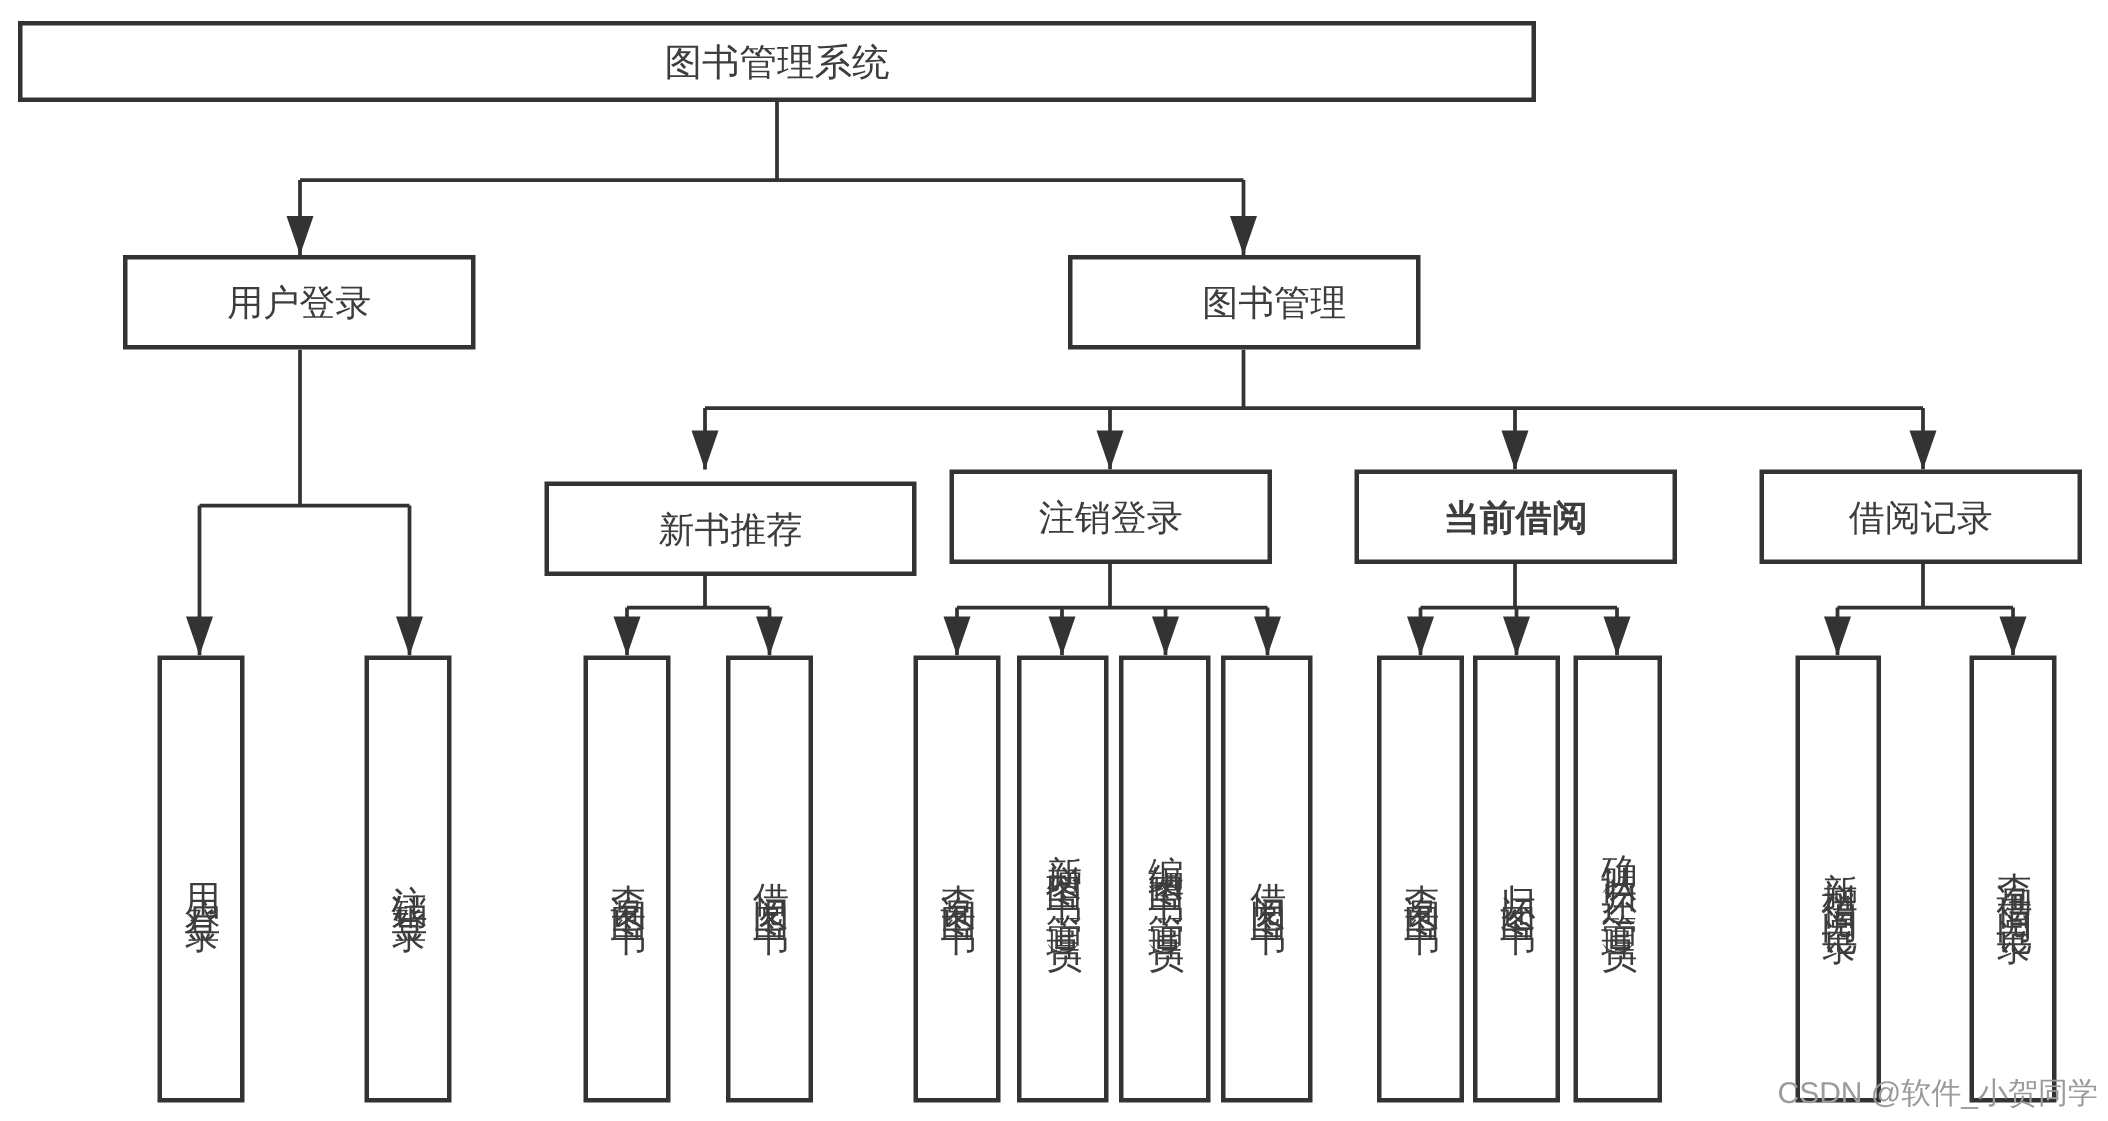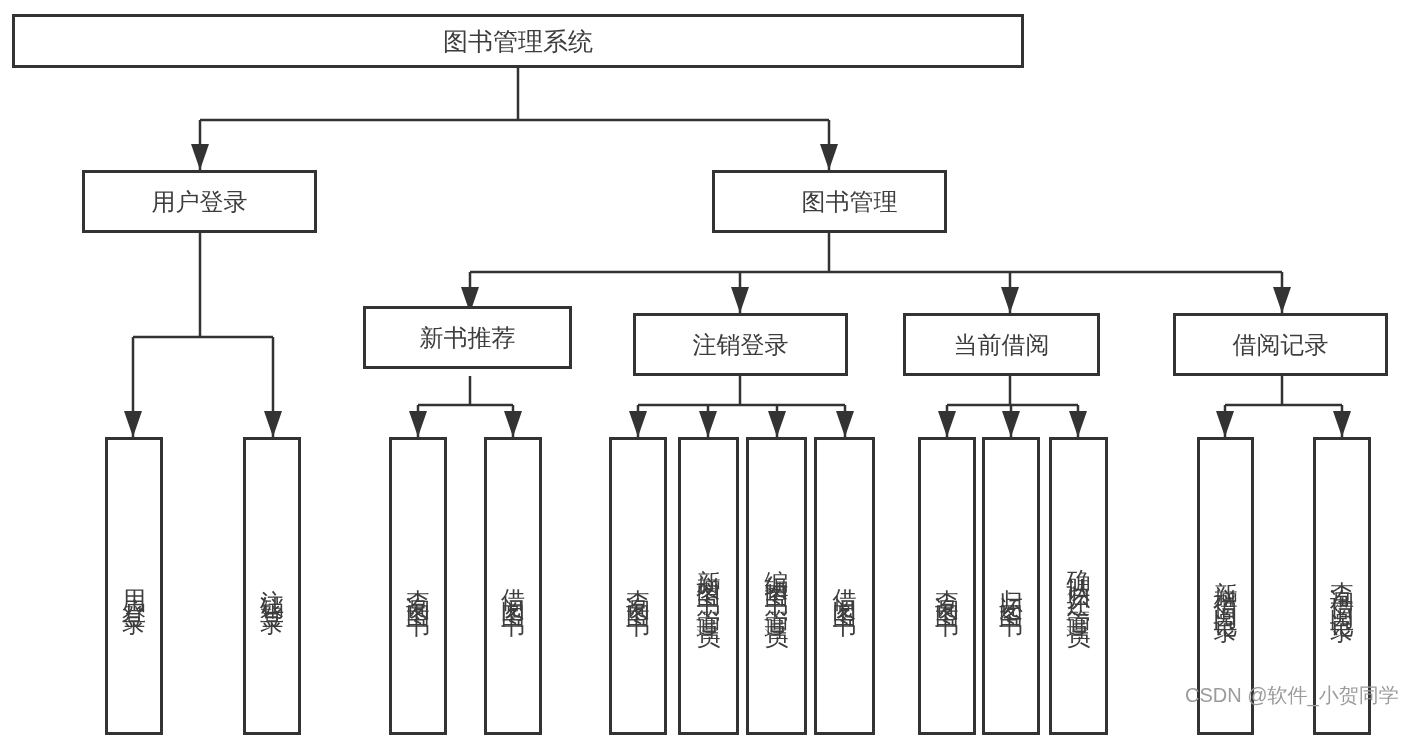--- a/index.html
+++ b/index.html
@@ -39,21 +39,21 @@
   .node.leaf {
     top: 437px;
     height: 298px;
     writing-mode: vertical-rl;
     font-size: 24px;
     letter-spacing: 8px;
     line-height: 1;
   }
   .watermark {
     position: absolute;
-    top: 682px;
+    top: 715px;
     left: 1185px;
     width: 212px;
     font-size: 20px;
     color: #9b9b9b;
     text-align: right;
     white-space: nowrap;
   }
 </style>
 </head>
 <body>
@@ -98,23 +98,23 @@
       <polygon points="1216,411 1234,411 1225,437"></polygon>
       <polygon points="1333,411 1351,411 1342,437"></polygon>
     </g>
   </svg>
 
   <div class="node root" style="left:12px; top:14px; width:1012px; height:54px;">图书管理系统</div>
 
   <div class="node hbox" style="left:82px; top:170px; width:235px; height:63px;">用户登录</div>
   <div class="node hbox" style="left:712px; top:170px; width:235px; height:63px;padding-left:40px;">图书管理</div>
 
-  <div class="node hbox" style="left:363px; top:306px; width:209px; height:63px;">新书推荐</div>
+  <div class="node hbox" style="left:363px; top:321px; width:248px; height:63px;">新书推荐</div>
   <div class="node hbox" style="left:633px; top:313px; width:215px; height:63px;">注销登录</div>
-  <div class="node hbox" style="left:903px; top:313px; width:197px; height:63px;">当前借阅</div>
+  <div class="node hbox" style="left:903px; top:313px; width:215px; height:63px;font-weight:bold;">当前借阅</div>
   <div class="node hbox" style="left:1173px; top:313px; width:215px; height:63px;">借阅记录</div>
 
   <div class="node leaf" style="left:105px; width:58px;">用户登录</div>
   <div class="node leaf" style="left:243px; width:58px;">注销登录</div>
 
   <div class="node leaf" style="left:389px; width:58px;">查询图书</div>
   <div class="node leaf" style="left:484px; width:58px;">借阅图书</div>
 
   <div class="node leaf" style="left:609px; width:58px;">查询图书</div>
   <div class="node leaf" style="left:678px; width:61px;">新增图书（管理员）</div>

